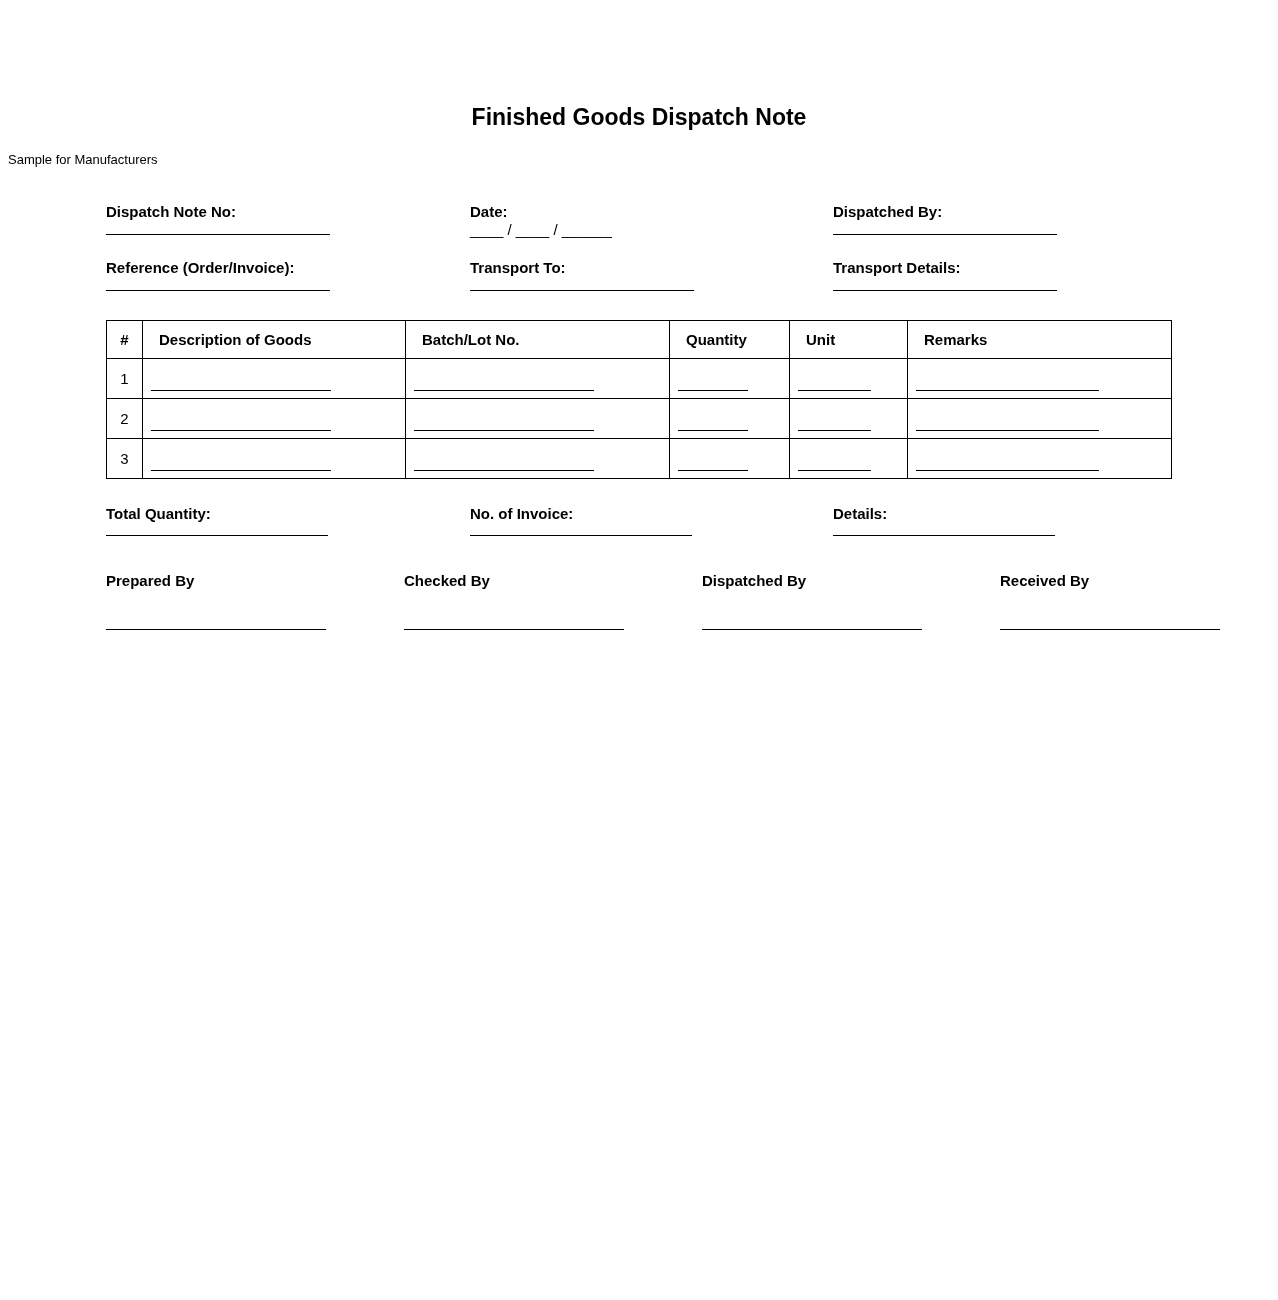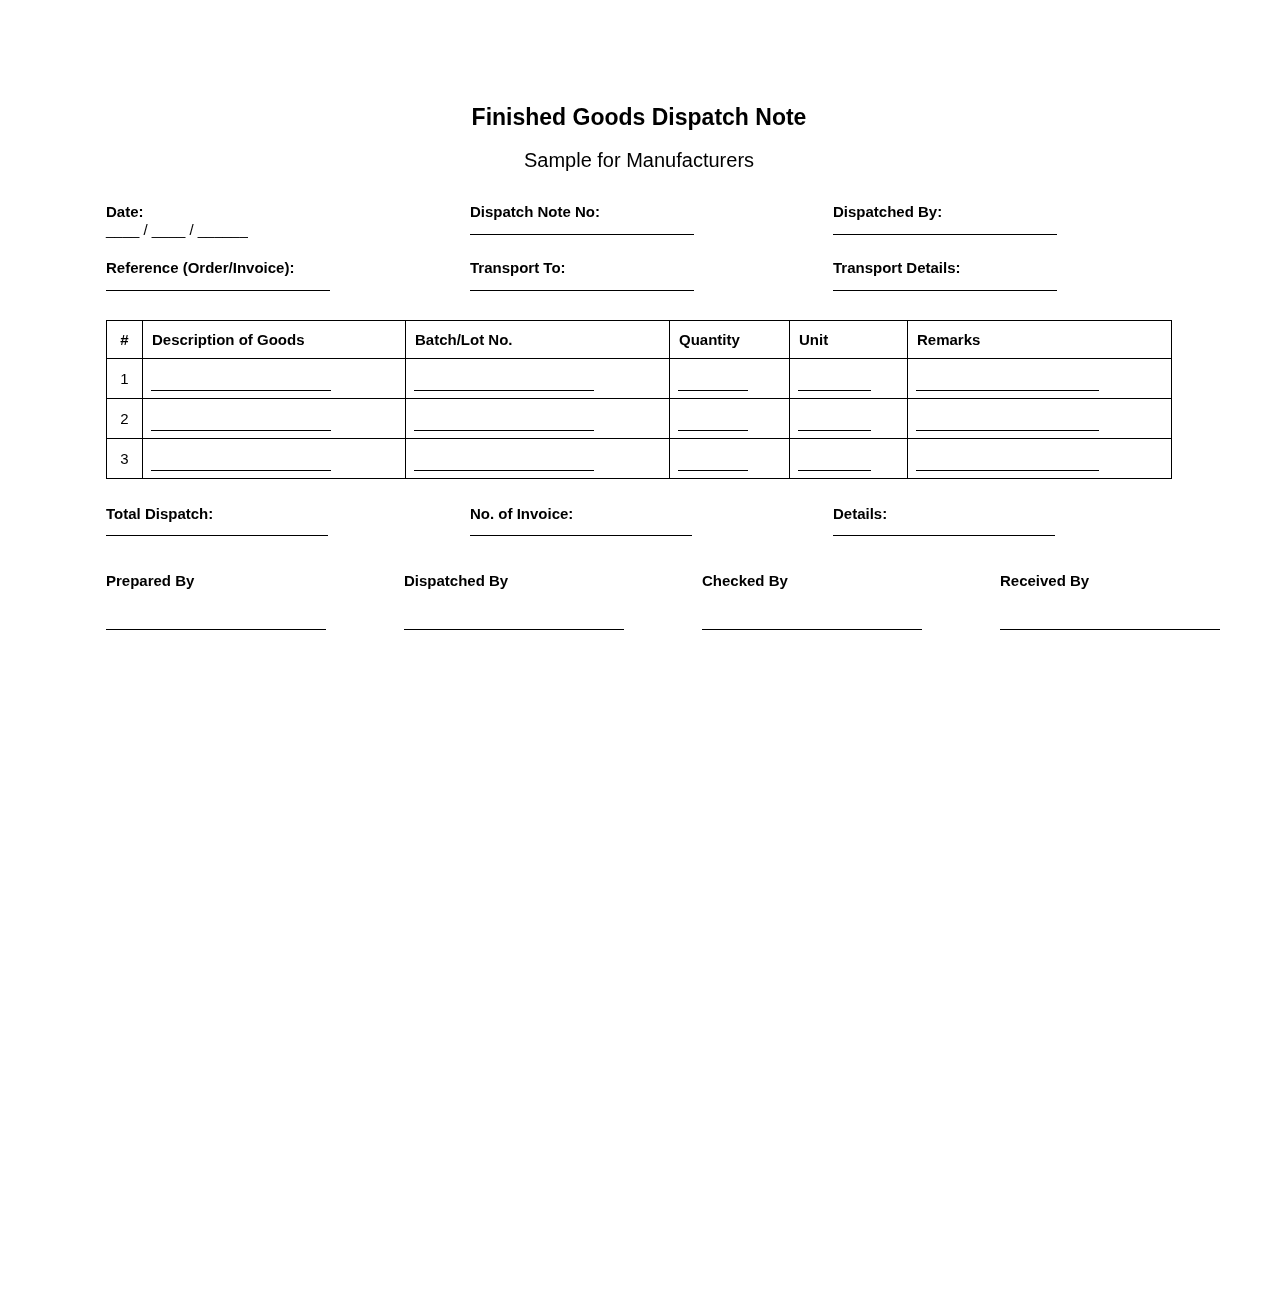--- a/index.html
+++ b/index.html
@@ -19,23 +19,23 @@
   .doc-title {
     margin: 0;
     padding-top: 104px;
     font-size: 23px;
     line-height: 26px;
     font-weight: bold;
     text-align: center;
   }
   .doc-subtitle {
     margin-top: 22px;
-    font-size: 20px;
+    font-size: 13px;
     line-height: 16px;
-    text-align: center;
+    padding-left: 8px;
   }
   
   .meta-grid {
     margin: 35px 0 0 106px;
     display: grid;
     grid-template-columns: 364px 363px 338px;
     row-gap: 20px;
   }
   .field-label {
     font-size: 15px;
@@ -64,21 +64,21 @@
   .goods-table th, .goods-table td {
     border: 1px solid #000;
     padding: 0;
     position: relative;
   }
   .goods-table th {
     height: 37px;
     font-size: 15px;
     font-weight: bold;
     text-align: left;
-    padding-left: 9px;
+    padding-left: 16px;
     vertical-align: middle;
   }
   .goods-table th.col-index, .goods-table td.cell-index {
     text-align: center;
     padding-left: 0;
   }
   .goods-table td {
     height: 39px;
     font-size: 15px;
     vertical-align: middle;
@@ -124,26 +124,26 @@
 </head>
 <body>
 
 <div class="page">
 
   <div class="doc-title">Finished Goods Dispatch Note</div>
   <div class="doc-subtitle">Sample for Manufacturers</div>
 
   <div class="meta-grid">
     <div class="meta-field">
+      <div class="field-label">Dispatch Note No:</div>
+      <div class="field-line"></div>
+    </div>
+    <div class="meta-field">
       <div class="field-label">Date:</div>
       <div class="date-blanks">____ / ____ / ______</div>
-    </div>
-    <div class="meta-field">
-      <div class="field-label">Dispatch Note No:</div>
-      <div class="field-line"></div>
     </div>
     <div class="meta-field">
       <div class="field-label">Dispatched By:</div>
       <div class="field-line"></div>
     </div>
     <div class="meta-field">
       <div class="field-label">Reference (Order/Invoice):</div>
       <div class="field-line"></div>
     </div>
     <div class="meta-field">
@@ -228,45 +228,45 @@
           </td>
         <td>
             <div class="cell-line line-remarks"></div>
           </td>
       </tr>
     </tbody>
   </table>
 
   <div class="totals-grid">
     <div class="meta-field">
-      <div class="field-label">Total Dispatch:</div>
+      <div class="field-label">Total Quantity:</div>
       <div class="field-line"></div>
     </div>
     <div class="meta-field">
       <div class="field-label">No. of Invoice:</div>
       <div class="field-line"></div>
     </div>
     <div class="meta-field">
       <div class="field-label">Details:</div>
       <div class="field-line"></div>
     </div>
   </div>
 
   <div class="sign-grid">
     <div class="sign-block">
       <div class="sign-label">Prepared By</div>
       <div class="sign-line"></div>
     </div>
     <div class="sign-block">
+      <div class="sign-label">Checked By</div>
+      <div class="sign-line"></div>
+    </div>
+    <div class="sign-block">
       <div class="sign-label">Dispatched By</div>
       <div class="sign-line"></div>
     </div>
     <div class="sign-block">
-      <div class="sign-label">Checked By</div>
-      <div class="sign-line"></div>
-    </div>
-    <div class="sign-block">
       <div class="sign-label">Received By</div>
       <div class="sign-line"></div>
     </div>
   </div>
 
 </div>
 
 </body></html>

